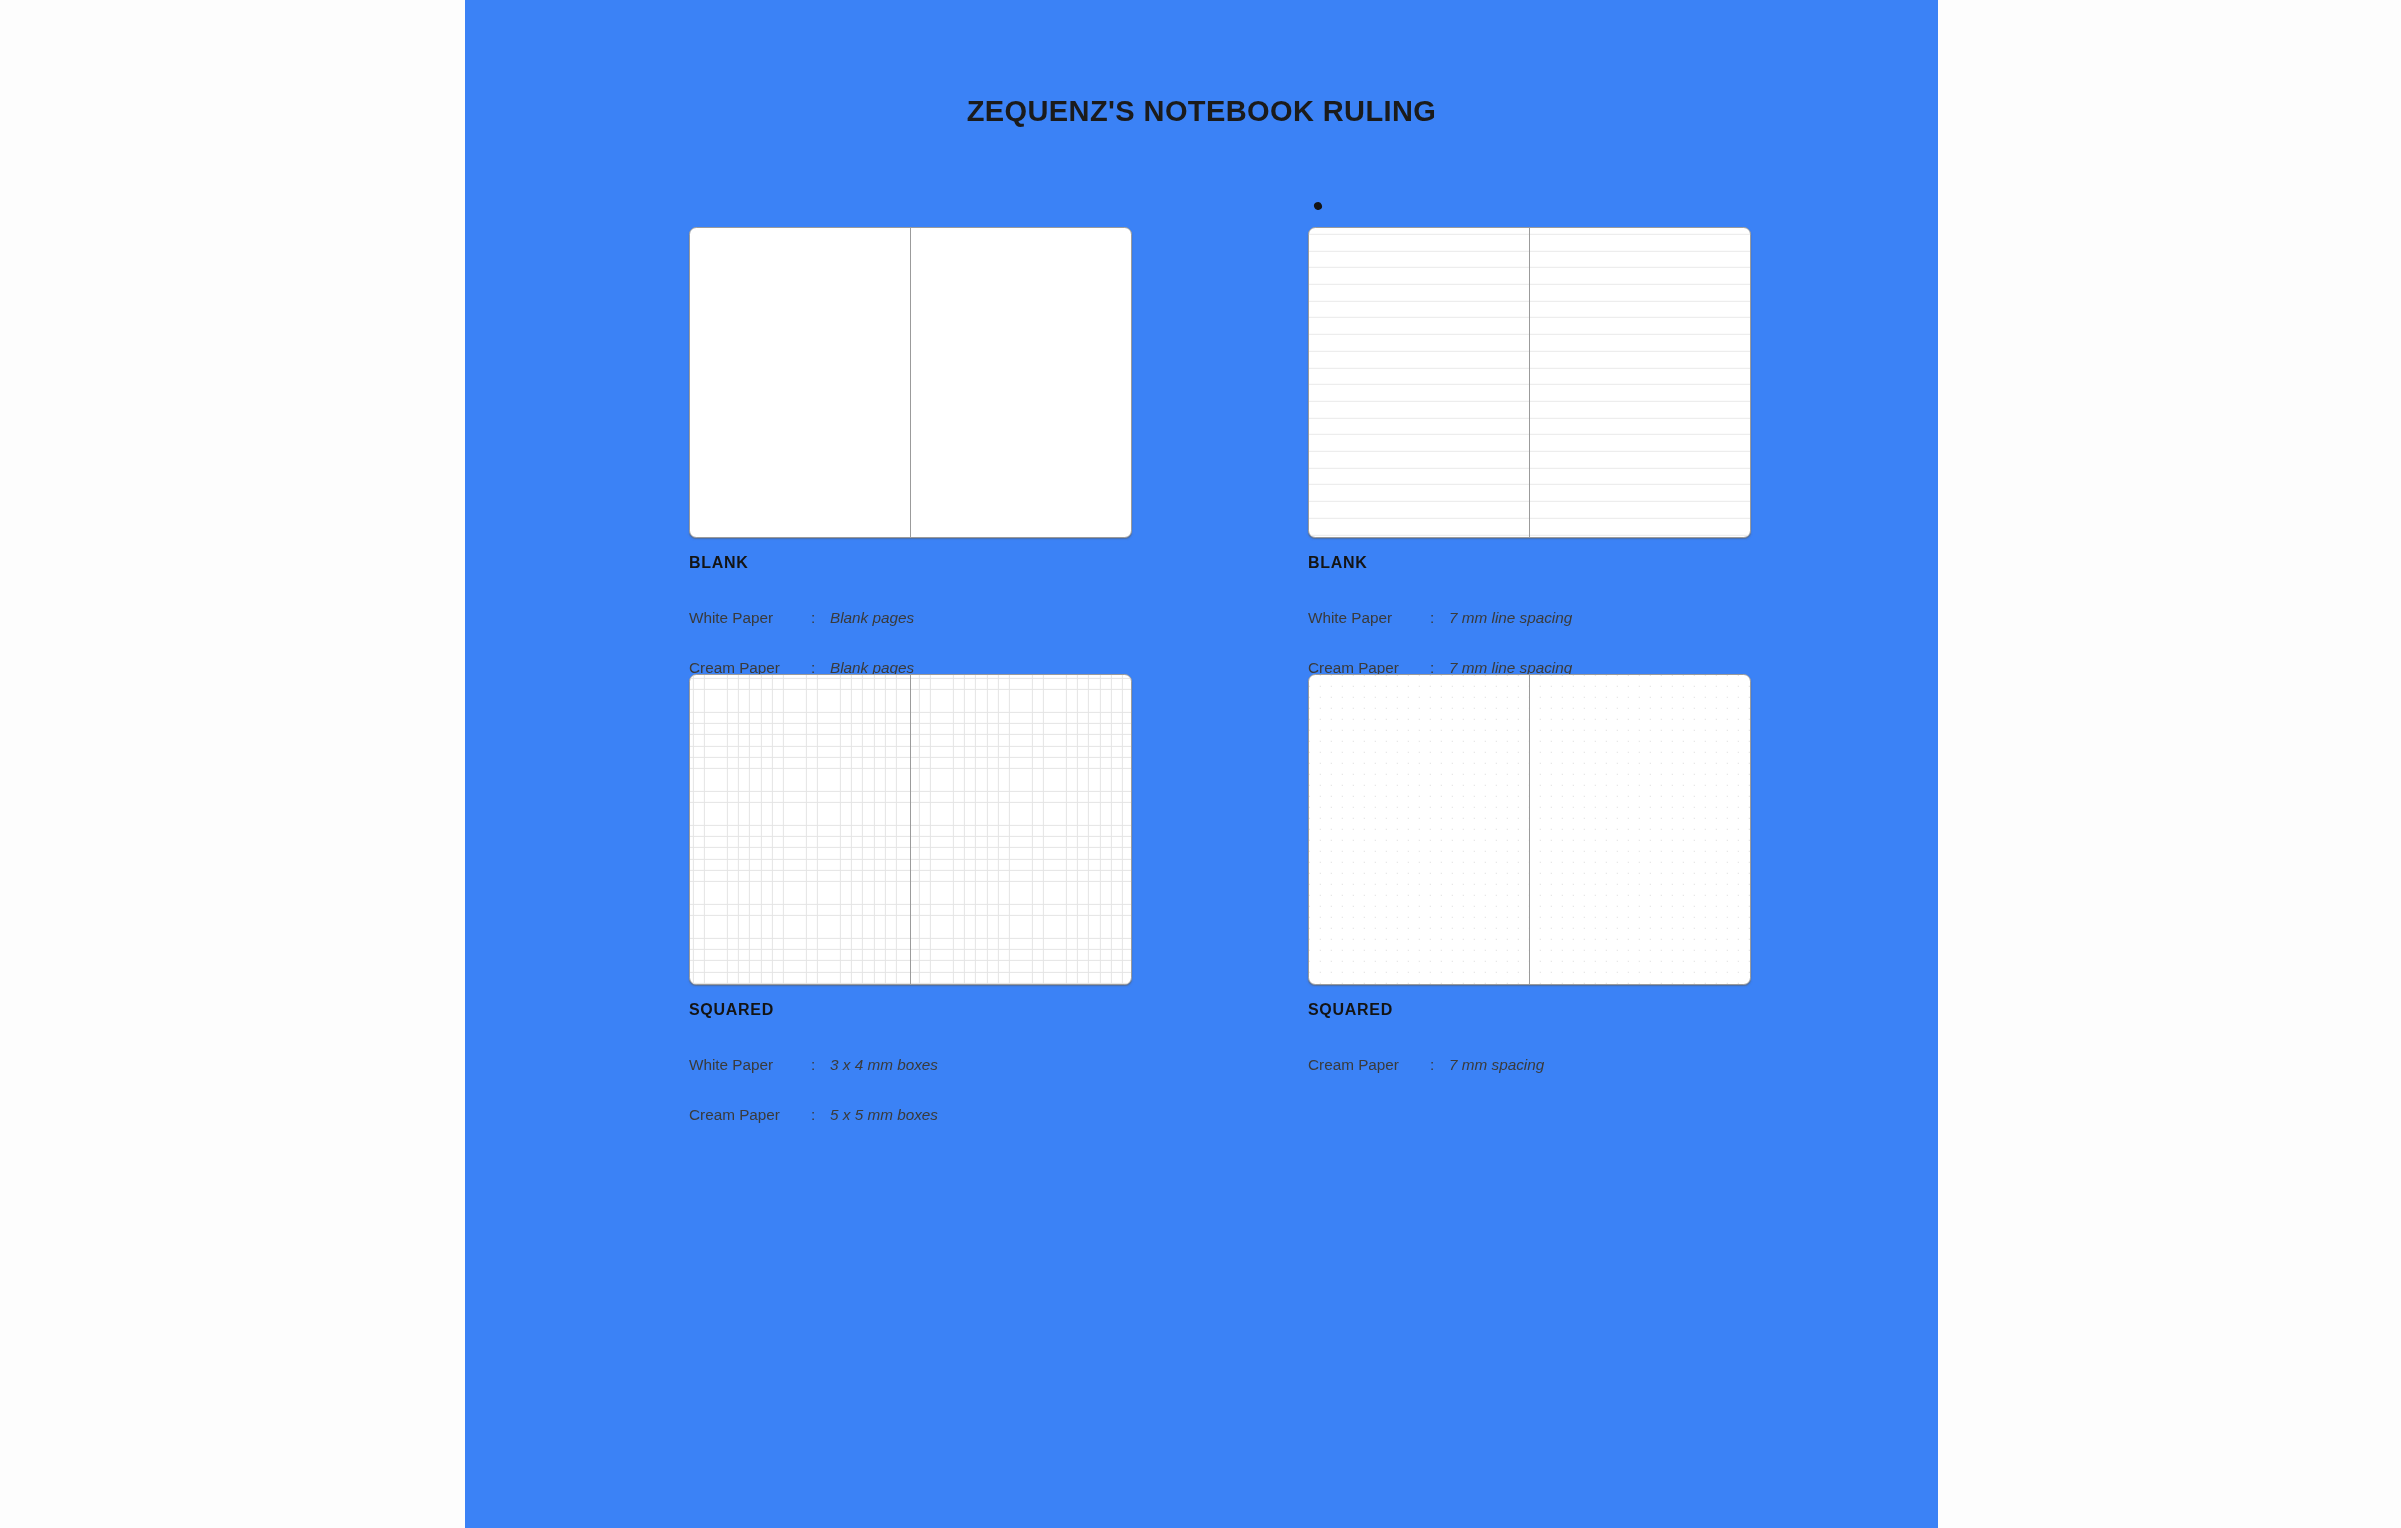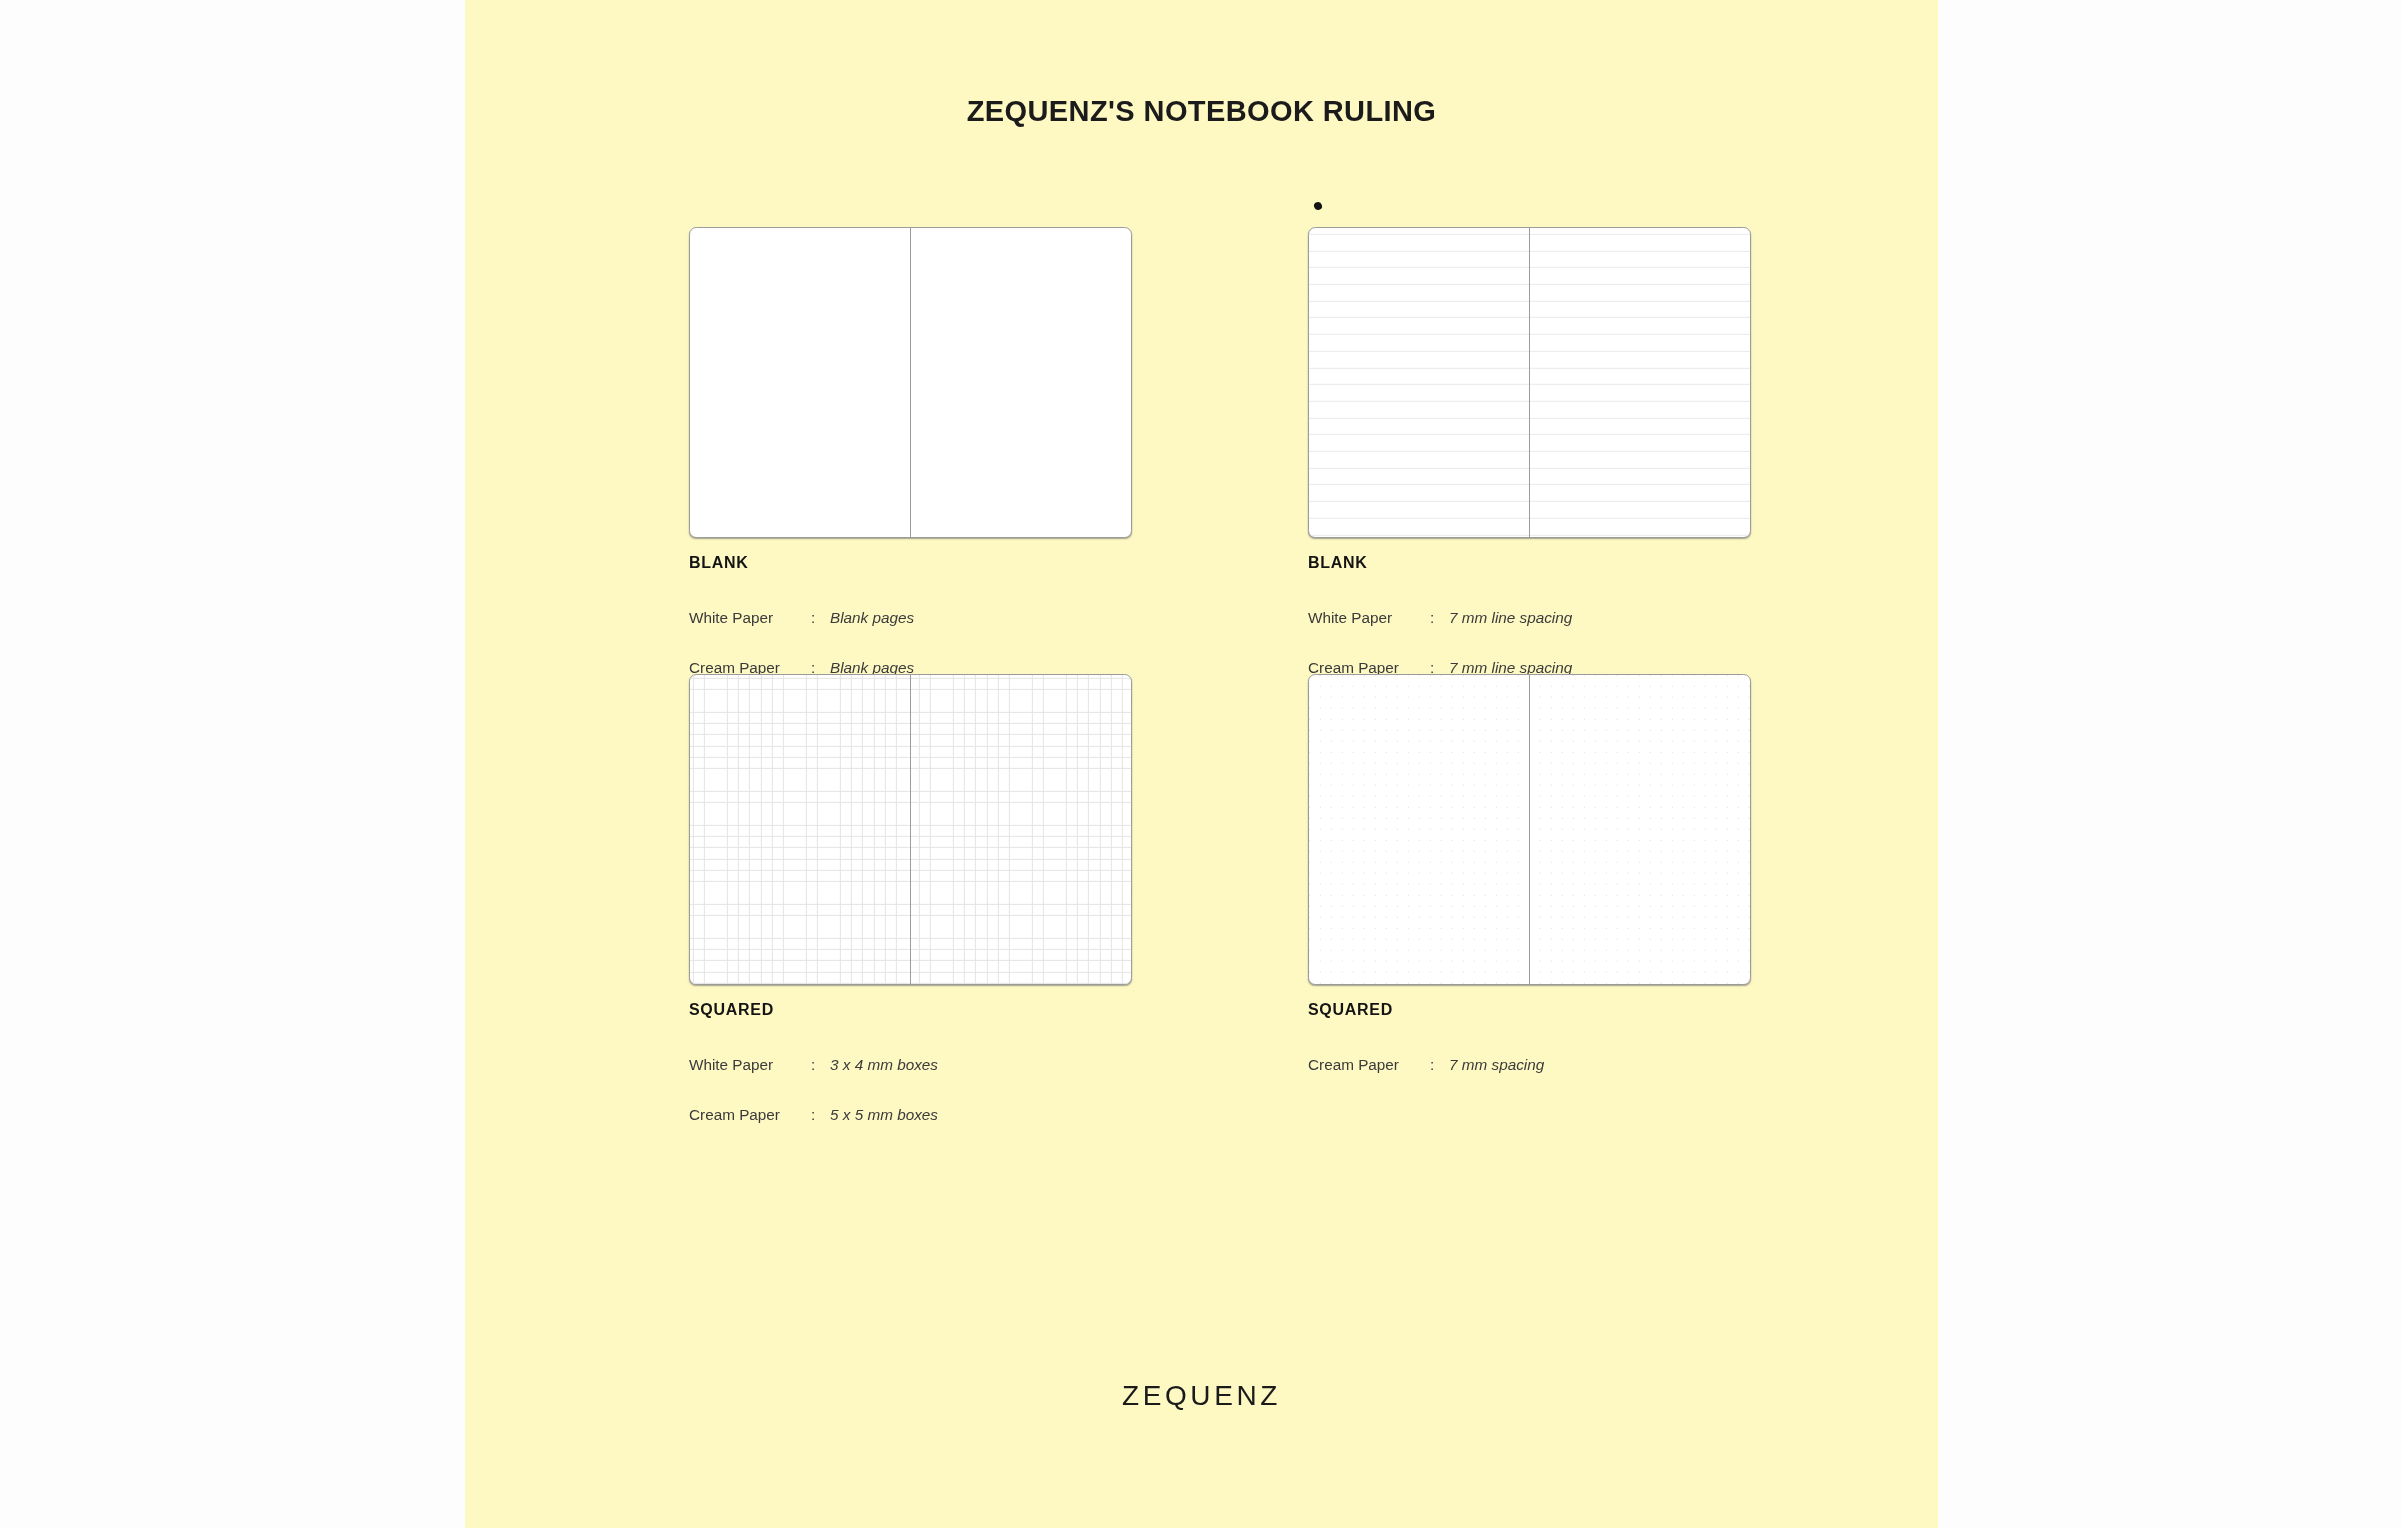--- a/index.html
+++ b/index.html
@@ -22,21 +22,21 @@
     background: #fdfdfd;
   }
 
   
   #sheet {
     position: absolute;
     left: 465px;
     top: 0px;
     width: 1473px;
     height: 1528px;
-    background: #fef9c3;
+    background: #3b82f6;
   }
 
   
   #page-title {
     position: absolute;
     left: 0;
     top: 95px;
     width: 1473px;
     text-align: center;
     font-size: 29px;
@@ -245,17 +245,16 @@
       <div class="caption">
         <div class="caption-title">SQUARED</div>
         <div class="spec-row">
           <span class="spec-label">Cream Paper</span>
           <span class="spec-colon">:</span>
           <span class="spec-value">7 mm spacing</span>
         </div>
       </div>
     </div>
 
-    <div id="footer-logo">ZEQUENZ</div>
 
   </div>
 </div>
 
 
 </body></html>

